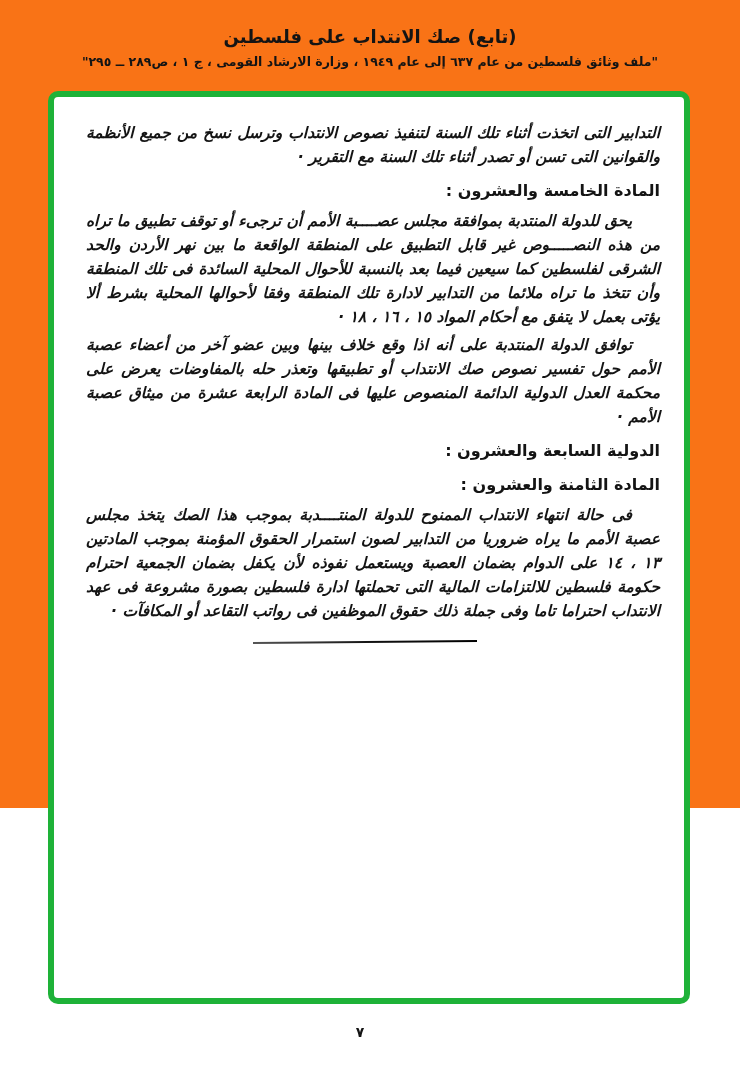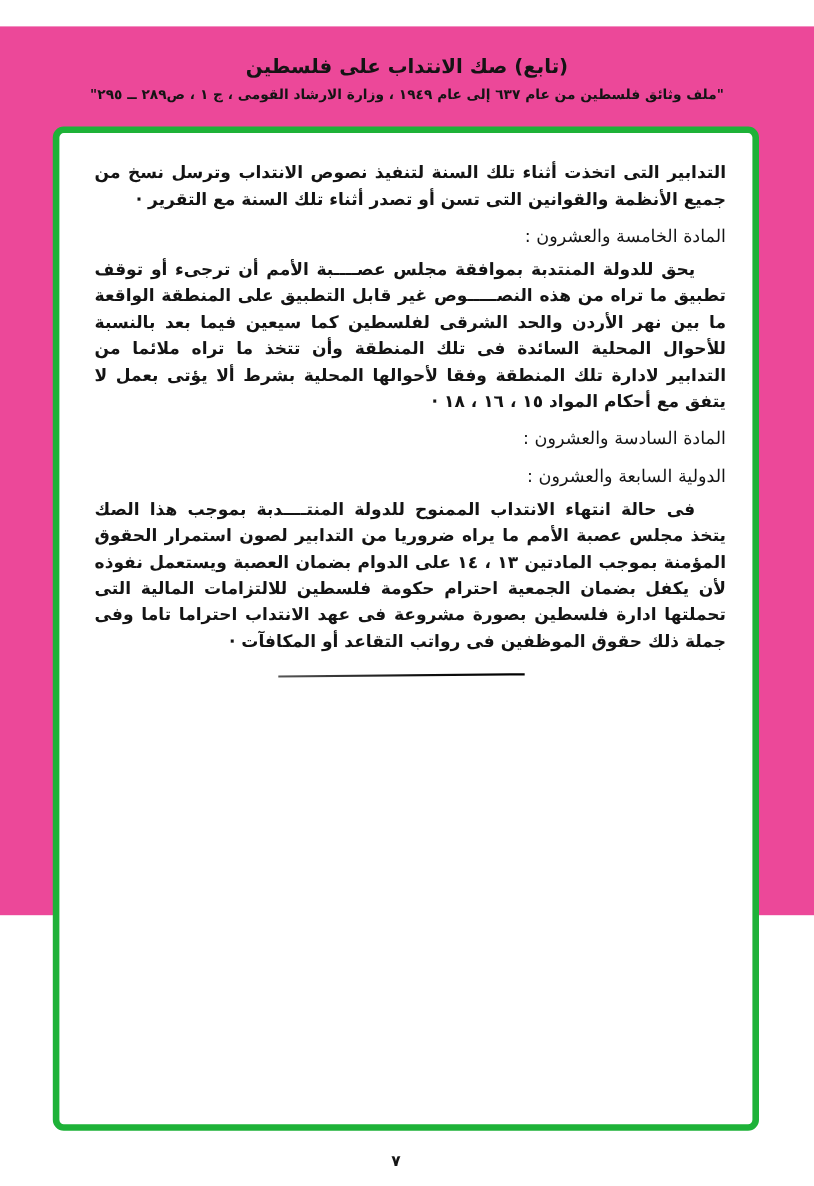--- a/index.html
+++ b/index.html
@@ -8,23 +8,22 @@
     width: 740px;
     height: 1078px;
     background: #ffffff;
     overflow: hidden;
     font-family: "DejaVu Sans", sans-serif;
   }
   .page {
     position: relative;
     width: 740px;
     height: 808px;
-    background: #ec4899;
+    background: #f97316;
     color: #141414;
-    margin-top: 24px;
   }
   .header {
     direction: rtl;
     text-align: center;
     padding-top: 26px;
   }
   .title {
     font-size: 18px;
     font-weight: 700;
     letter-spacing: 0;
@@ -50,27 +49,28 @@
     text-align: justify;
     padding: 24px 24px 0 32px;
     font-size: 15.5px;
     line-height: 24px;
     font-weight: 700;
     color: #141414;
   }
   .content p {
     margin: 0 0 4px 0;
     text-indent: 28px;
+    font-style: italic;
   }
   .content p.intro {
     text-indent: 0;
   }
   .content h2 {
     font-size: 16px;
-    font-weight: 400;
+    font-weight: 700;
     margin: 10px 0 6px 0;
     line-height: 24px;
   }
   .rule {
     height: 2px;
     width: 224px;
     background: linear-gradient(to right, #555 0%, #111 55%, #000 100%);
     margin: 18px auto 0 auto;
     position: relative;
     left: -8px;
@@ -98,24 +98,25 @@
   </div>
 
   <div class="frame">
     <div class="content">
 
       <p class="intro">التدابير التى اتخذت أثناء تلك السنة لتنفيذ نصوص الانتداب وترسل نسخ من جميع الأنظمة والقوانين التى تسن أو تصدر أثناء تلك السنة مع التقرير ·</p>
 
       <h2>المادة الخامسة والعشرون :</h2>
       <p>يحق للدولة المنتدبة بموافقة مجلس عصــــبة الأمم أن ترجىء أو توقف تطبيق ما تراه من هذه النصـــــوص غير قابل التطبيق على المنطقة الواقعة ما بين نهر الأردن والحد الشرقى لفلسطين كما سيعين فيما بعد بالنسبة للأحوال المحلية السائدة فى تلك المنطقة وأن تتخذ ما تراه ملائما من التدابير لادارة تلك المنطقة وفقا لأحوالها المحلية بشرط ألا يؤتى بعمل لا يتفق مع أحكام المواد ١٥ ، ١٦ ، ١٨ ·</p>
 
-      <h2>المادة السادسة والعشرون :</h2>
+      <p>توافق الدولة المنتدبة على أنه اذا وقع خلاف بينها وبين عضو آخر من أعضاء عصبة الأمم حول تفسير نصوص صك الانتداب أو تطبيقها وتعذر حله بالمفاوضات يعرض على محكمة العدل الدولية الدائمة المنصوص عليها فى المادة الرابعة عشرة من ميثاق عصبة الأمم ·</p>
 
       <h2>الدولية السابعة والعشرون :</h2>
 
+      <h2>المادة الثامنة والعشرون :</h2>
       <p>فى حالة انتهاء الانتداب الممنوح للدولة المنتــــدبة بموجب هذا الصك يتخذ مجلس عصبة الأمم ما يراه ضروريا من التدابير لصون استمرار الحقوق المؤمنة بموجب المادتين ١٣ ، ١٤ على الدوام بضمان العصبة ويستعمل نفوذه لأن يكفل بضمان الجمعية احترام حكومة فلسطين للالتزامات المالية التى تحملتها ادارة فلسطين بصورة مشروعة فى عهد الانتداب احتراما تاما وفى جملة ذلك حقوق الموظفين فى رواتب التقاعد أو المكافآت ·</p>
 
       <div class="rule"></div>
 
     </div>
   </div>
 
   <div class="page-number">٧</div>
 
 </div>

